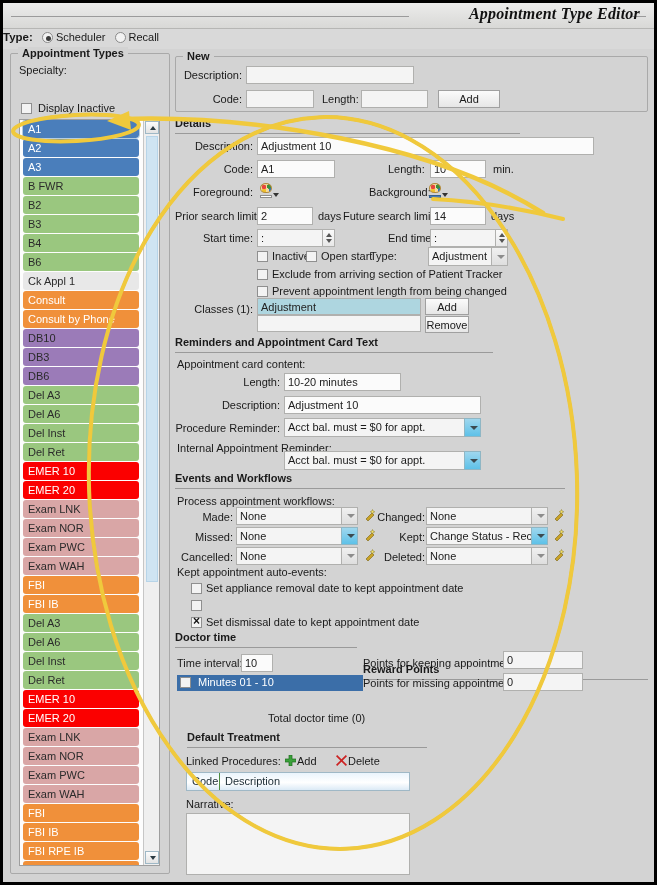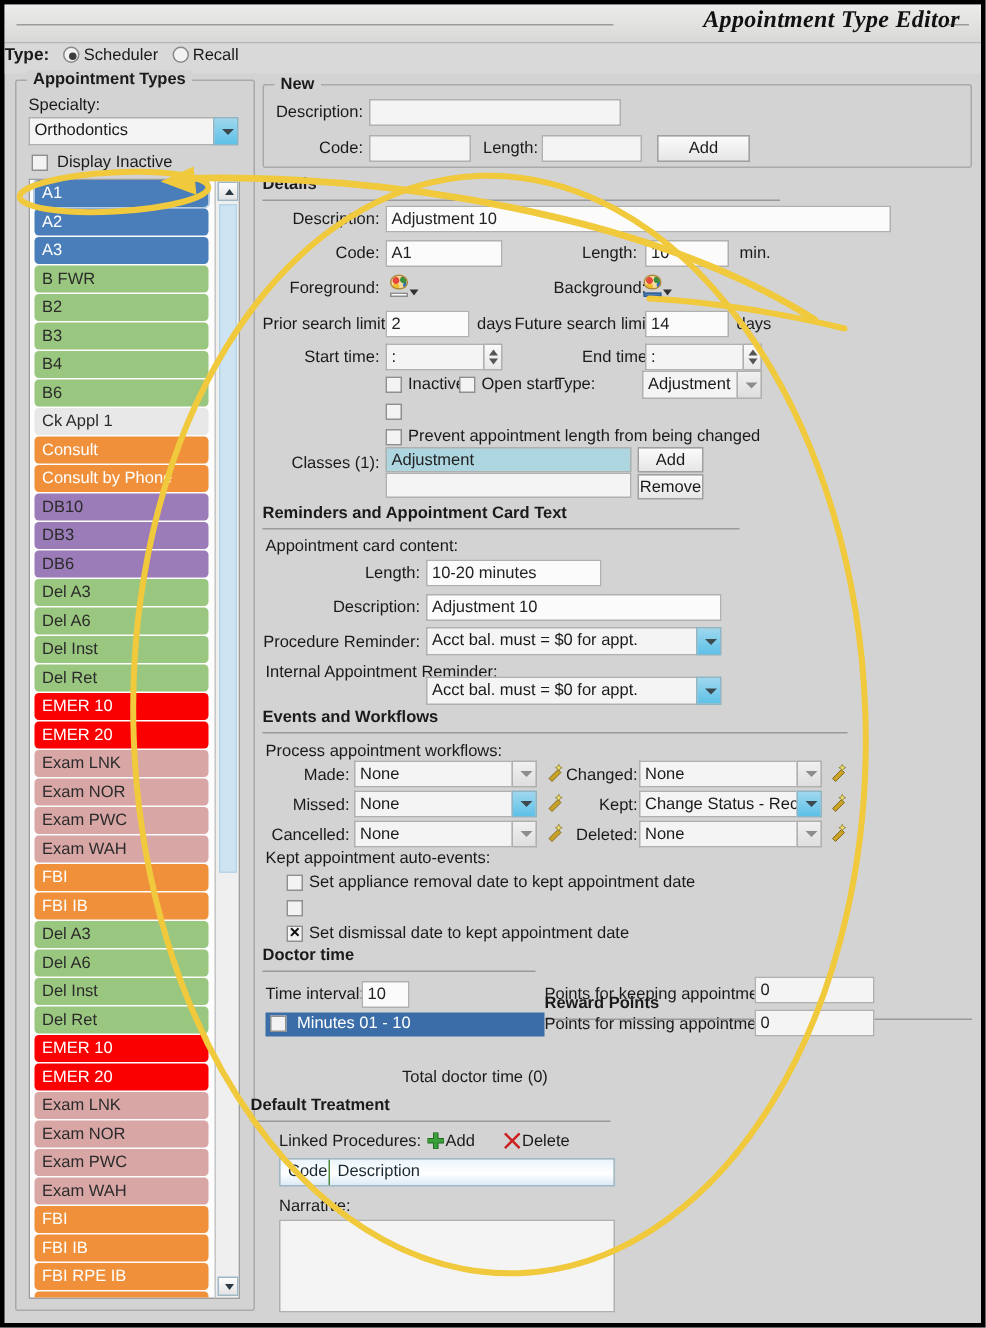--- a/index.html
+++ b/index.html
@@ -231,24 +231,20 @@
       <span class="radio"></span><span style="font-size:11px">Recall</span>
     </div>
   </div>
 
   <div class="group" style="left:7px; top:44px; width:160px; height:827px;">
     <div class="gb-border"></div>
     <div class="gb-title">Appointment Types</div>
 
     <div class="lbl" style="left:9px; top:17px;">Specialty:</div>
 
-    <div class="combo" style="left:9px; top:31px; width:140px; height:19px;">
-      <div class="cbox">Orthodontics</div>
-      <div class="carrow"></div>
-    </div>
 
     <div class="chk" style="left:11px; top:56px;"></div>
     <div class="lbl" style="left:28px; top:55px;">Display Inactive</div>
 
     <div class="listwrap" style="left:9px; top:72px; width:141px; height:747px;">
       <div class="listitems" id="list-items" style="right:17px;">
           <div class="litem sel" style="background: rgb(74, 126, 187); color: rgb(255, 255, 255);"><span>A1</span></div>
           <div class="litem" style="background: rgb(74, 126, 187); color: rgb(255, 255, 255);"><span>A2</span></div>
           <div class="litem" style="background: rgb(74, 126, 187); color: rgb(255, 255, 255);"><span>A3</span></div>
           <div class="litem" style="background: rgb(154, 199, 127);"><span>B FWR</span></div>
@@ -366,20 +362,21 @@
   <div class="lbl" style="left:269px; top:247px;">Inactive</div>
   <div class="chk" style="left:303px; top:248px;"></div>
   <div class="lbl" style="left:318px; top:247px;">Open start</div>
   <div class="lbl" style="left:367px; top:247px;">Type:</div>
   <div class="combo grey" style="left:425px; top:244px; width:80px; height:19px;">
     <div class="cbox">Adjustment</div>
     <div class="carrow"></div>
   </div>
 
   <div class="chk" style="left:254px; top:266px;"></div>
+  <div class="lbl" style="left:269px; top:265px;">Exclude from arriving section of Patient Tracker</div>
 
   <div class="chk" style="left:254px; top:283px;"></div>
   <div class="lbl" style="left:269px; top:282px;">Prevent appointment length from being changed</div>
 
   <div class="lbl r" style="left:172px; top:300px; width:78px;">Classes (1):</div>
   <div class="inp" style="left:254px; top:295px; width:164px; height:17px; background:#aed6e0;">Adjustment</div>
   <div class="inp" style="left:254px; top:312px; width:164px; height:17px;"></div>
   <div class="btn" style="left:422px; top:295px; width:44px; height:17px;">Add</div>
   <div class="btn" style="left:422px; top:313px; width:44px; height:17px;">Remove</div>
 
@@ -517,21 +514,21 @@
     <div class="sec-rule" style="top:16px; width:285px;"></div>
   </div>
 
   <div class="lbl" style="left:360px; top:654px;">Points for keeping appointment:</div>
   <div class="inp" style="left:500px; top:648px; width:80px; height:18px;">0</div>
 
   <div class="lbl" style="left:360px; top:674px;">Points for missing appointment:</div>
   <div class="inp" style="left:500px; top:670px; width:80px; height:18px;">0</div>
 
 
-  <div class="sec" style="left:164px; top:728px;">
+  <div class="sec" style="left:184px; top:728px;">
     <div class="sec-title">Default Treatment</div>
     <div class="sec-rule" style="top:16px; width:240px;"></div>
   </div>
 
   <div class="lbl" style="left:183px; top:752px;">Linked Procedures:</div>
   <span class="plus-ico" style="left:282px; top:752px;">
     <svg width="11" height="11" viewBox="0 0 11 11">
         <path d="M4 0h3v4h4v3H7v4H4V7H0V4h4z" fill="#3aa13a" stroke="#1f6b1f" stroke-width=".7"></path>
       </svg>
   </span>

